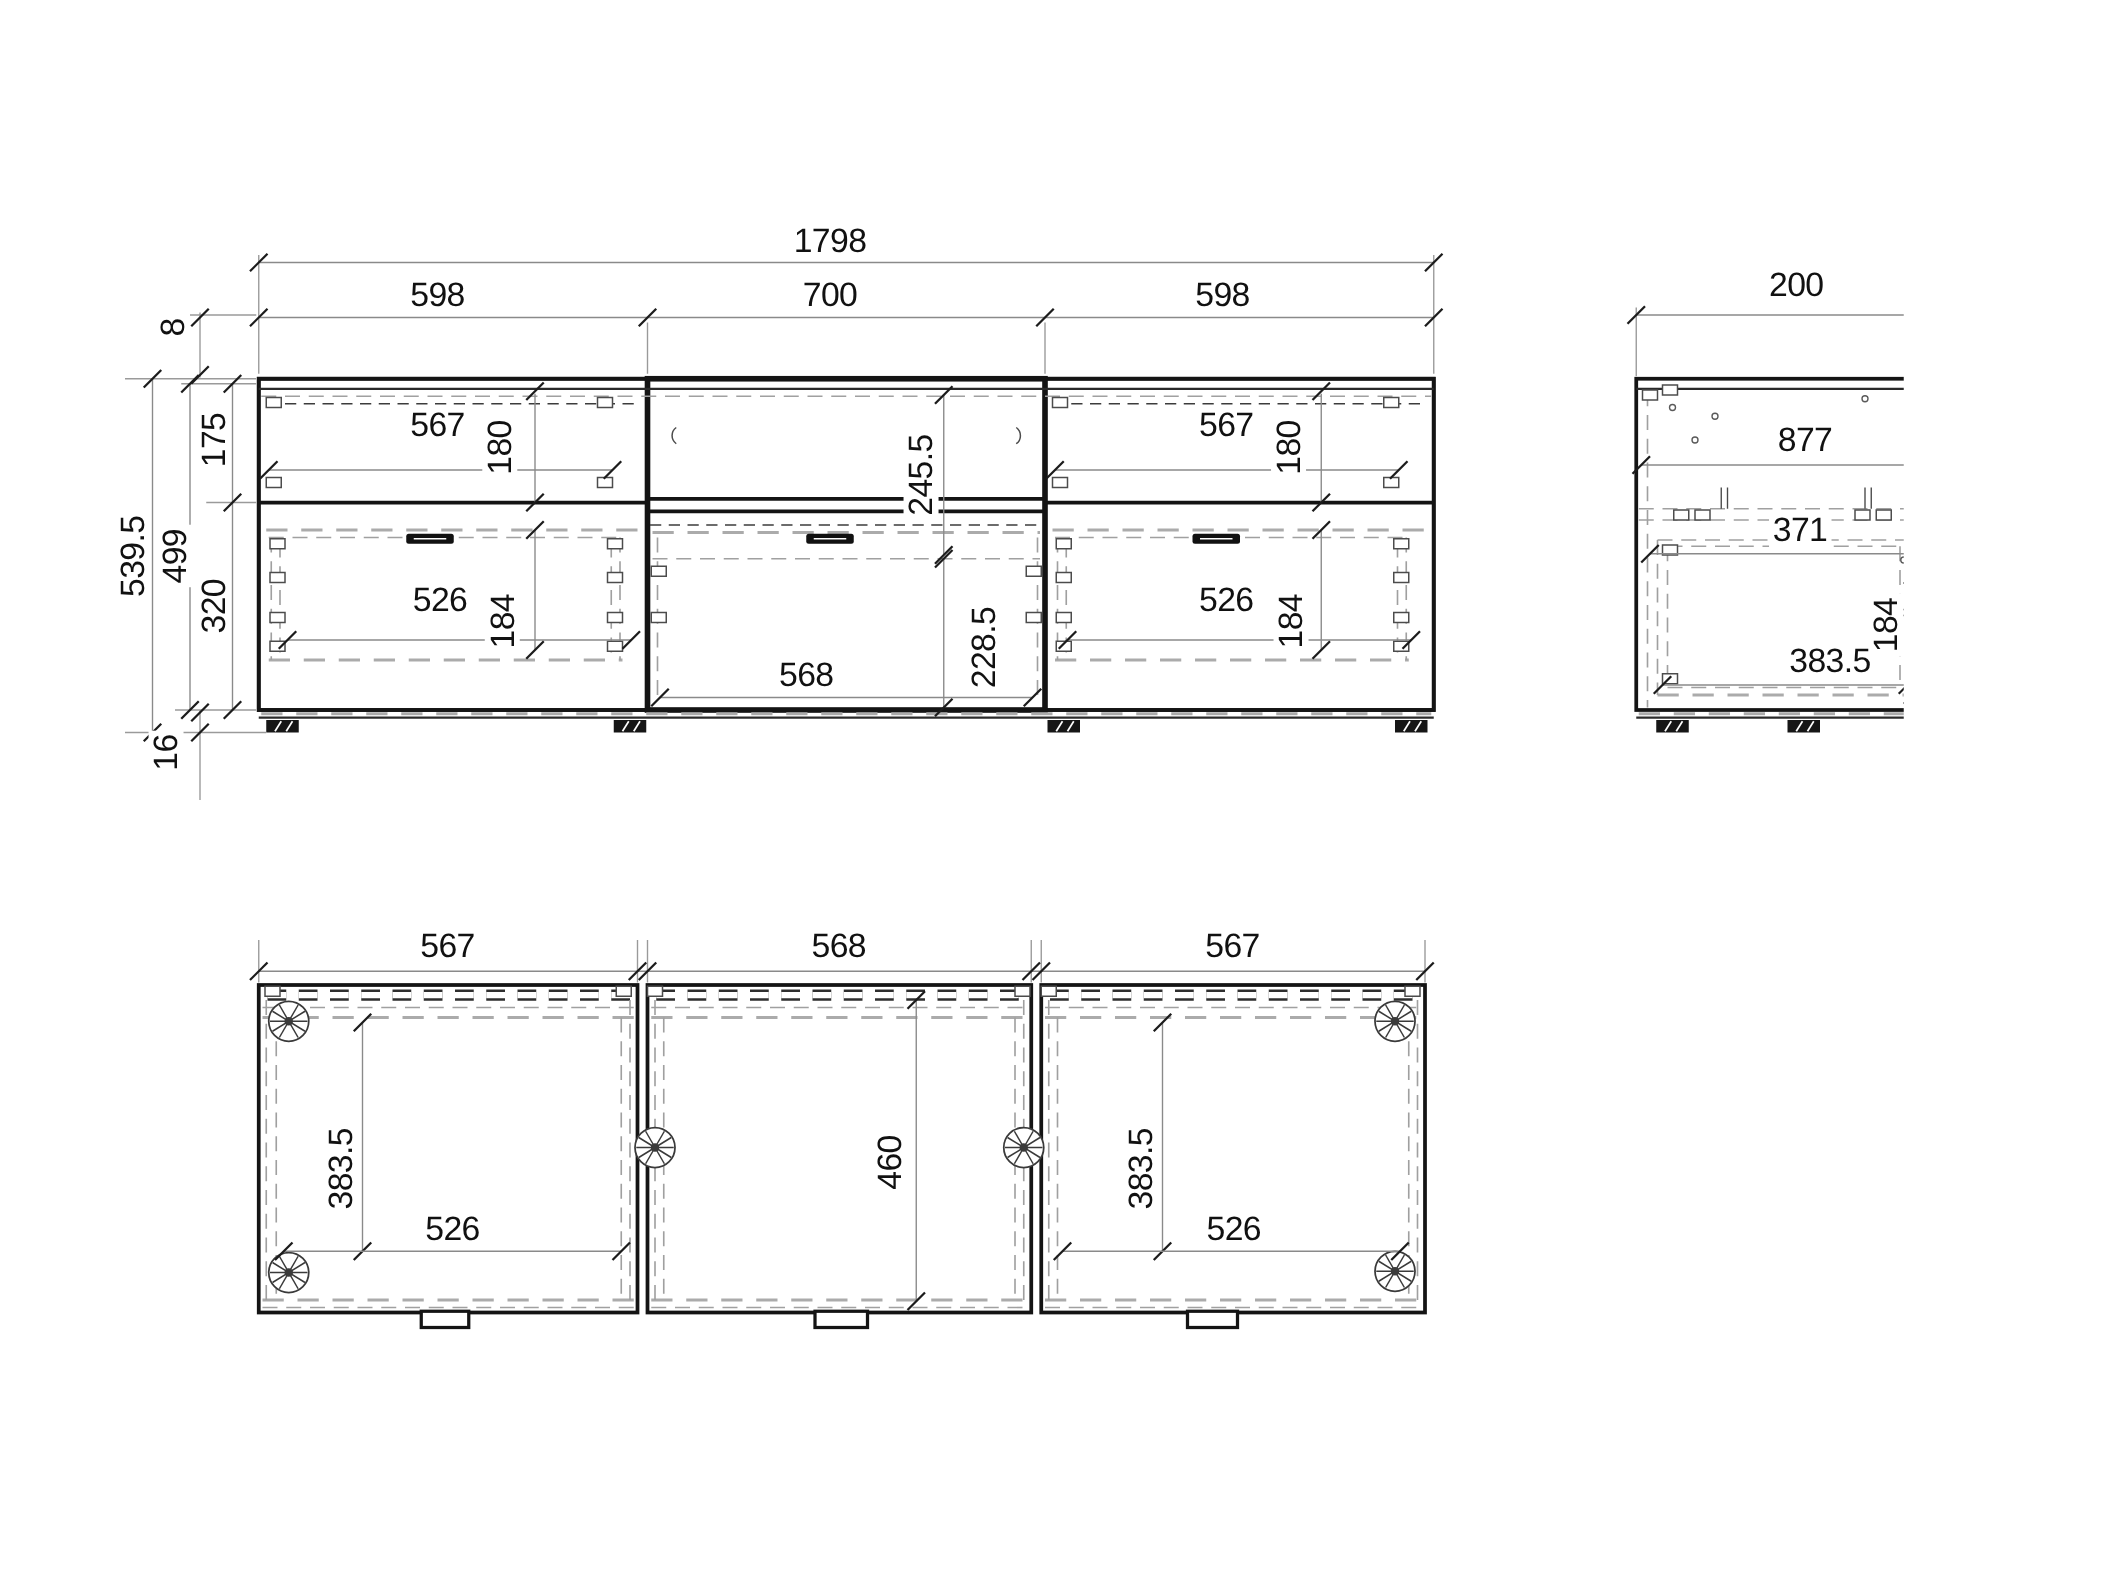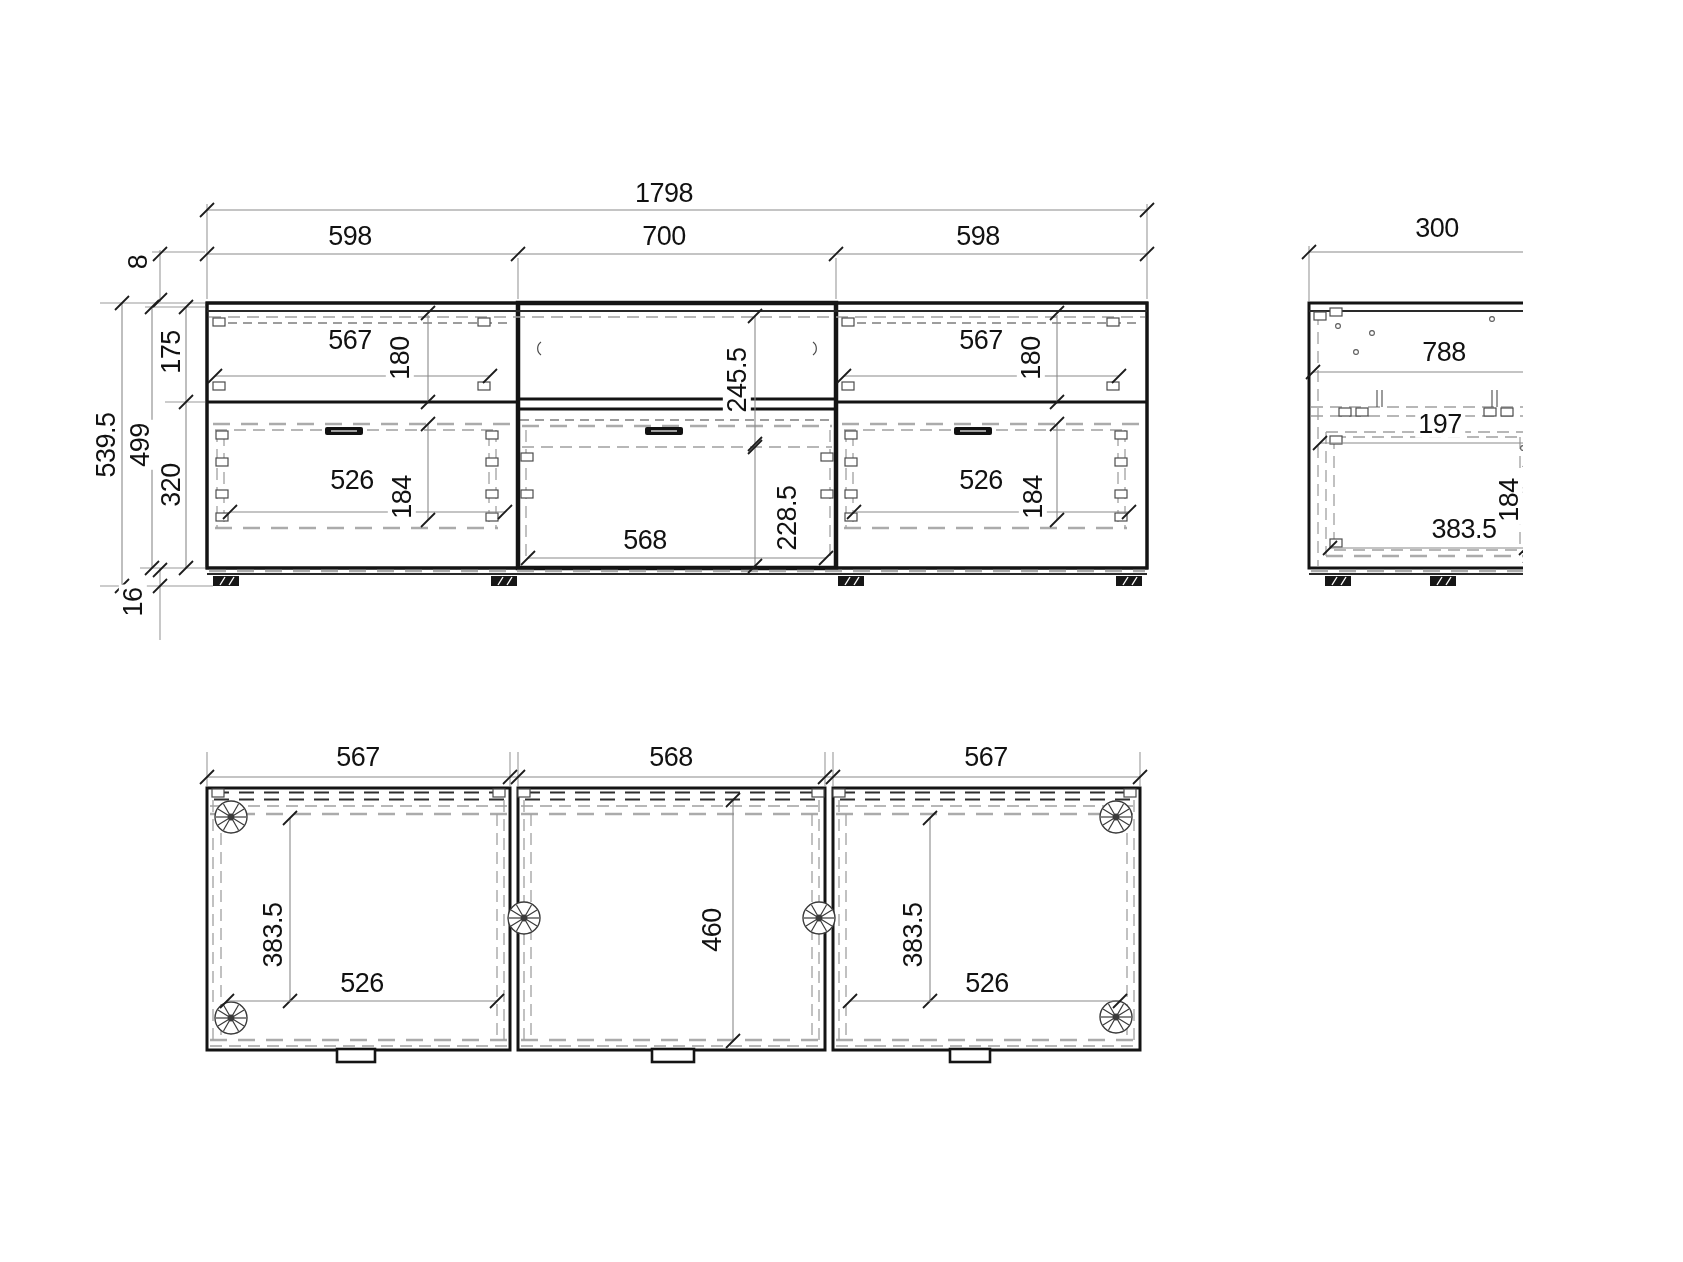--- a/index.html
+++ b/index.html
@@ -407,23 +407,23 @@
 
 <div class="lbl v" style="left:737px;top:380px">245.5</div>
 <div class="lbl v" style="left:787px;top:518px">228.5</div>
 <div class="lbl" style="left:645px;top:540px">568</div>
 
 <div class="lbl" style="left:981px;top:340px">567</div>
 <div class="lbl v" style="left:1031px;top:358px">180</div>
 <div class="lbl" style="left:981px;top:480px">526</div>
 <div class="lbl v" style="left:1033px;top:497px">184</div>
 
-<div class="lbl" style="left:1437px;top:228px">300</div>
-<div class="lbl" style="left:1444px;top:352px">788</div>
-<div class="lbl" style="left:1440px;top:424px">197</div>
+<div class="lbl" style="left:1437px;top:228px">200</div>
+<div class="lbl" style="left:1444px;top:352px">877</div>
+<div class="lbl" style="left:1440px;top:424px">371</div>
 <div class="lbl" style="left:1464px;top:529px">383.5</div>
 <div class="lbl v" style="left:1509px;top:500px">184</div>
 
 <div class="lbl" style="left:358px;top:757px">567</div>
 <div class="lbl" style="left:671px;top:757px">568</div>
 <div class="lbl" style="left:986px;top:757px">567</div>
 <div class="lbl v" style="left:273px;top:935px">383.5</div>
 <div class="lbl" style="left:362px;top:983px">526</div>
 <div class="lbl v" style="left:712px;top:930px">460</div>
 <div class="lbl v" style="left:913px;top:935px">383.5</div>

